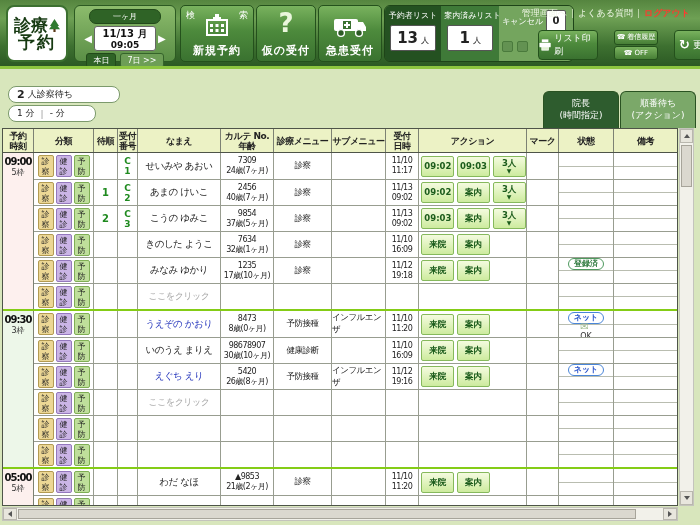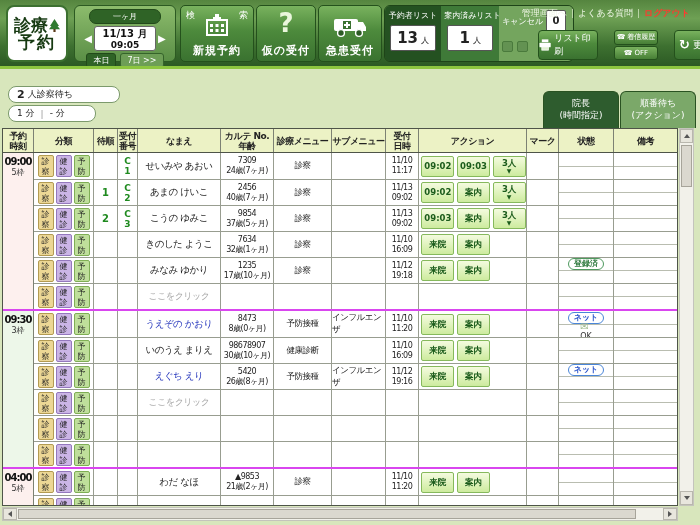--- a/index.html
+++ b/index.html
@@ -98,21 +98,21 @@
 
   
   .tablewrap { position:absolute; left:2px; top:128px; width:676px; height:378px;
     border:1px solid #4e5449; background:#fff; overflow:hidden; }
   .thead { display:grid; grid-template-columns:31px 60px 24px 20px 83px 53px 58px 54px 33px 108px 32px 55px 63px;
     height:24px; background:#ecf2c5; border-bottom:1px solid #4e5449; }
   .th { border-right:1px solid #7d8273; font-size:9px; font-weight:bold; color:#222; text-align:center;
     display:flex; align-items:center; justify-content:center; white-space:pre-line; line-height:10px; letter-spacing:-0.5px;}
   .th:last-child { border-right:none; }
 
-  .tgroup { display:flex; border-top:2px solid #d946ef; }
+  .tgroup { display:flex; border-top:2px solid #84cc16; }
   .tgroup.first { border-top:none; }
   .gtime { width:31px; border-right:1px solid #7d8273; text-align:center; padding-top:3px; }
   .gtime .t { font-size:10px; font-weight:bold; color:#111; letter-spacing:-1px; }
   .gtime .s { font-size:8px; color:#333; }
   .tint-pink { background:#fdf0ee; }
   .tint-green { background:#edf7e9; }
   .rows { flex:1; }
   .trow { display:grid; grid-template-columns:60px 24px 20px 83px 53px 58px 54px 33px 108px 32px 55px 63px;
     height:26px; border-top:1px solid #989d90; background:#fff; }
   .trow.first { border-top:none; }
@@ -855,21 +855,21 @@
             </div>
             <div class="td td-split">
               <div class="half"></div>
               <div class="half bottom"></div>
             </div>
           </div>
         </div>
       </div>
       <div class="tgroup">
         <div class="gtime tint-pink">
-          <div class="t">04:00</div>
+          <div class="t">05:00</div>
           <div class="s">5枠</div>
         </div>
         <div class="rows">
           <div class="trow first">
             <div class="td td-cat">
               <div class="catbtn cat0">診
 察</div>
               <div class="catbtn cat1">健
 診</div>
               <div class="catbtn cat2">予

